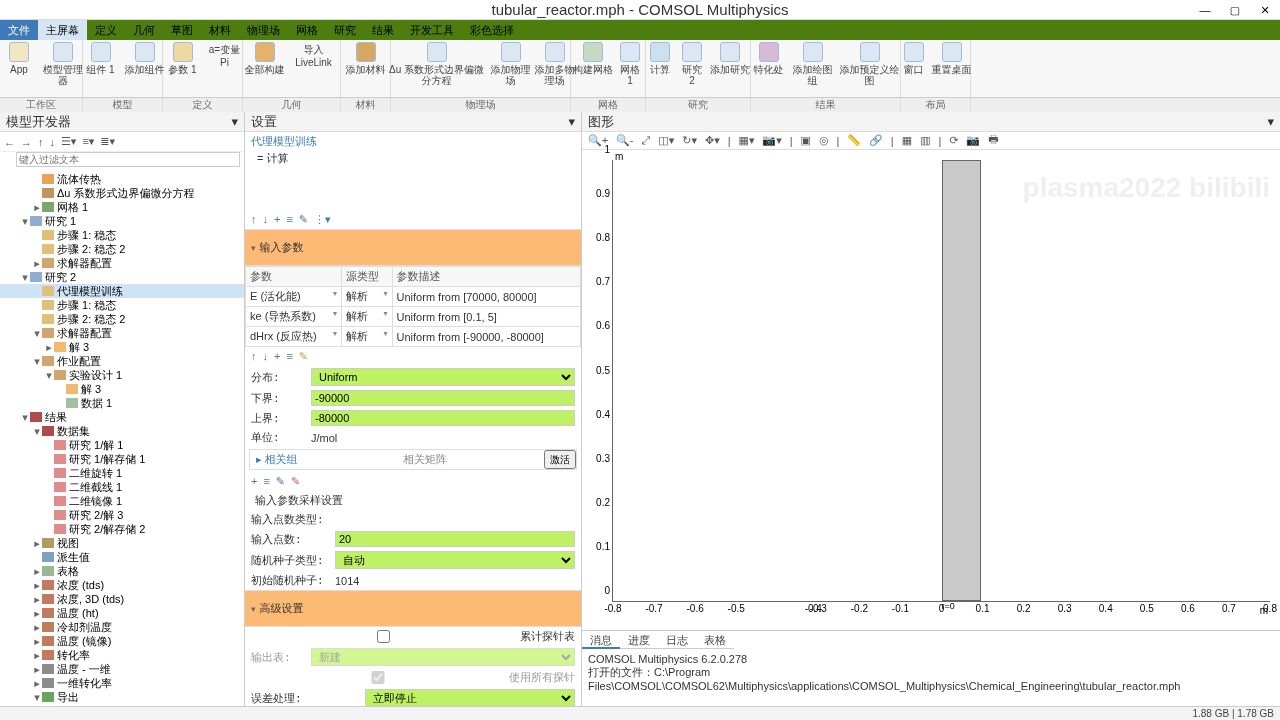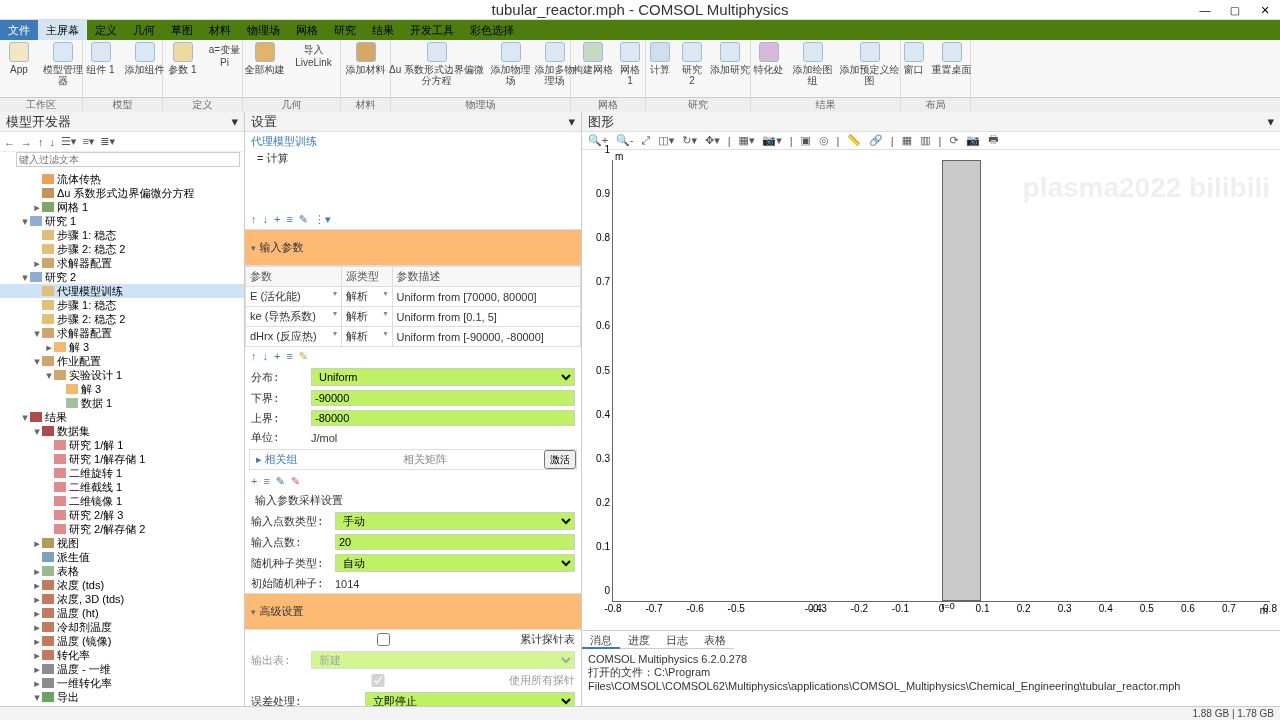--- a/index.html
+++ b/index.html
@@ -527,21 +527,20 @@
       </div>
       <div class="toolbar-sm">
           <span>+</span>
           <span>≡</span>
           <span>✎</span>
           <span style="color:#c66">✎</span>
         </div>
       <div style="padding:2px 10px;font-size:11px">输入参数采样设置</div>
       <div class="formrow">
           <label style="width:80px">输入点数类型:</label>
-          <select><option>手动</option></select>
         </div>
       <div class="formrow">
           <label style="width:80px">输入点数:</label>
           <input value="20" style="">
         </div>
       <div class="formrow">
           <label style="width:80px">随机种子类型:</label>
           <select><option>自动</option></select>
         </div>
       <div class="formrow">

